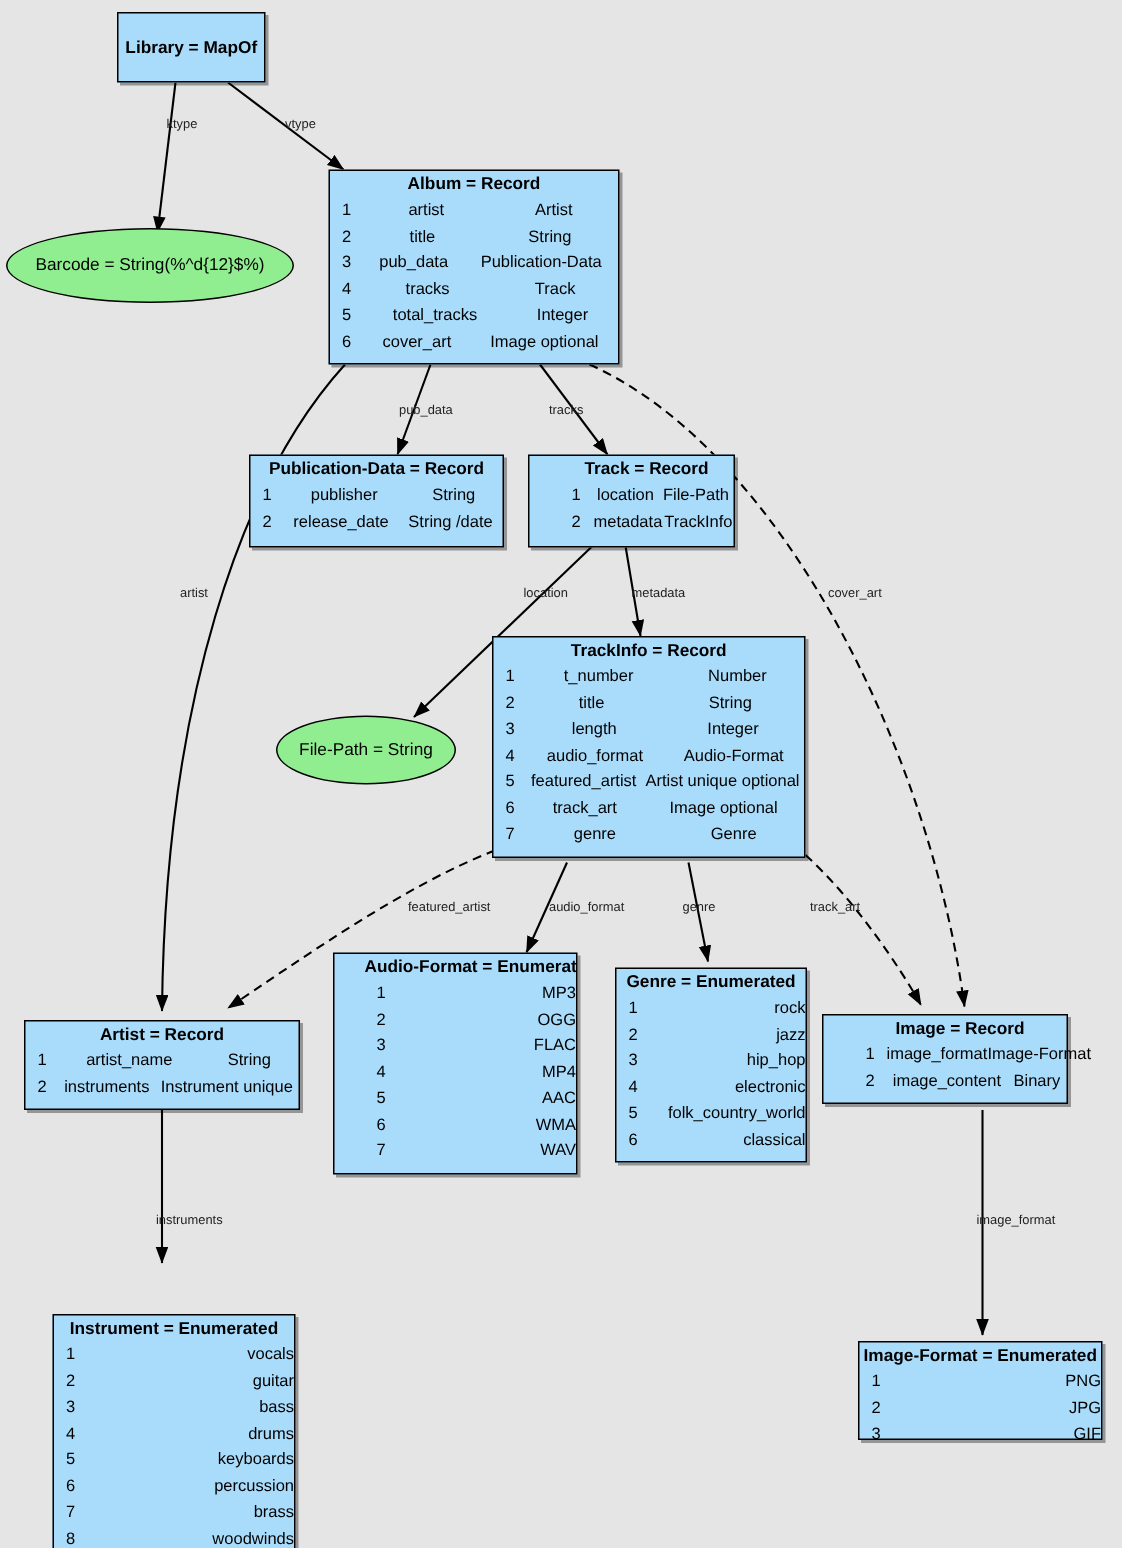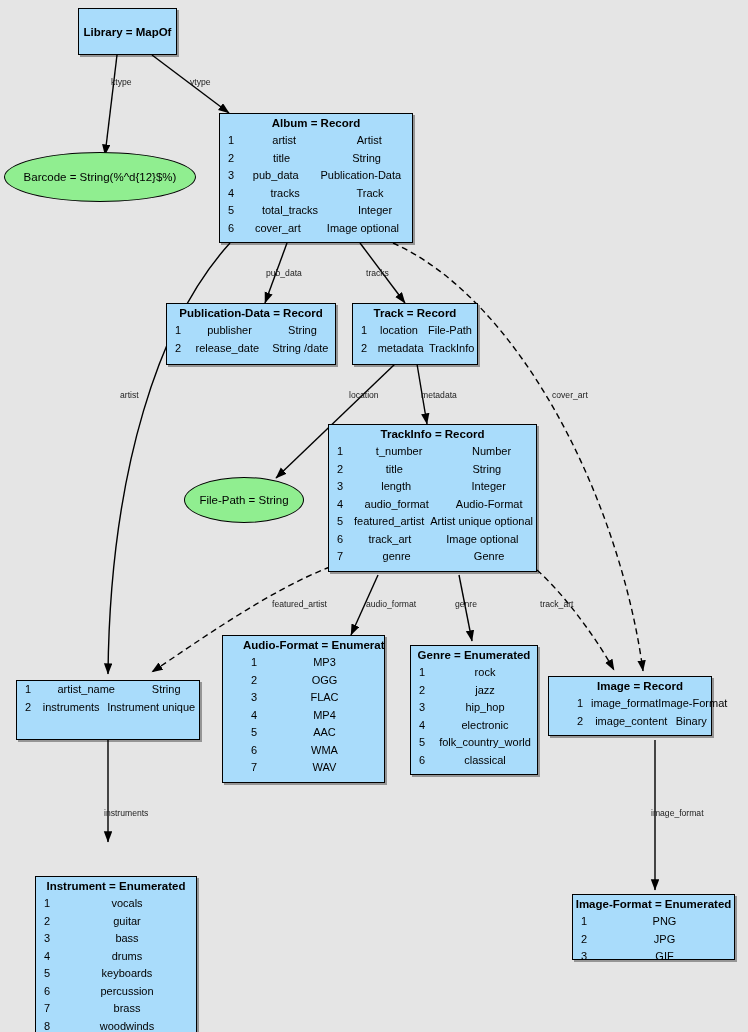--- a/index.html
+++ b/index.html
@@ -60,21 +60,21 @@
   .row .nm {
     flex: 1 1 auto;
     text-align: center;
   }
   .row .ty {
     flex: 1 1 auto;
     text-align: center;
   }
   .row.enumrow .nm {
     flex: 1 1 auto;
-    text-align: center;
+    text-align: right;
   }
   .ellipse {
     position: absolute;
     box-sizing: border-box;
     background: #90ee90;
     border: 1.4px solid #000000;
     border-radius: 50%;
     display: flex;
     align-items: center;
     justify-content: center;
@@ -183,21 +183,21 @@
           <span class="ty">String</span>
         </div>
       <div class="row">
           <span class="idx">2</span>
           <span class="nm">release_date</span>
           <span class="ty">String /date</span>
         </div>
     </div>
   </div>
 
-  <div class="node" style="left:352px; top:303px; width:126px; height:62px;">
+  <div class="node" style="left:352px; top:303px; width:138px; height:62px;padding-left:20px;">
     <div class="title">Track = Record</div>
     <div class="rows">
       <div class="row">
           <span class="idx">1</span>
           <span class="nm">location</span>
           <span class="ty">File-Path</span>
         </div>
       <div class="row">
           <span class="idx">2</span>
           <span class="nm">metadata</span>
@@ -309,20 +309,21 @@
           <span class="nm">folk_country_world</span>
         </div>
       <div class="row enumrow">
           <span class="idx">6</span>
           <span class="nm">classical</span>
         </div>
     </div>
   </div>
 
   <div class="node" style="left:16px; top:680px; width:184px; height:60px;">
+    <div class="title">Artist = Record</div>
     <div class="rows">
       <div class="row">
           <span class="idx">1</span>
           <span class="nm">artist_name</span>
           <span class="ty">String</span>
         </div>
       <div class="row">
           <span class="idx">2</span>
           <span class="nm">instruments</span>
           <span class="ty">Instrument unique</span>

